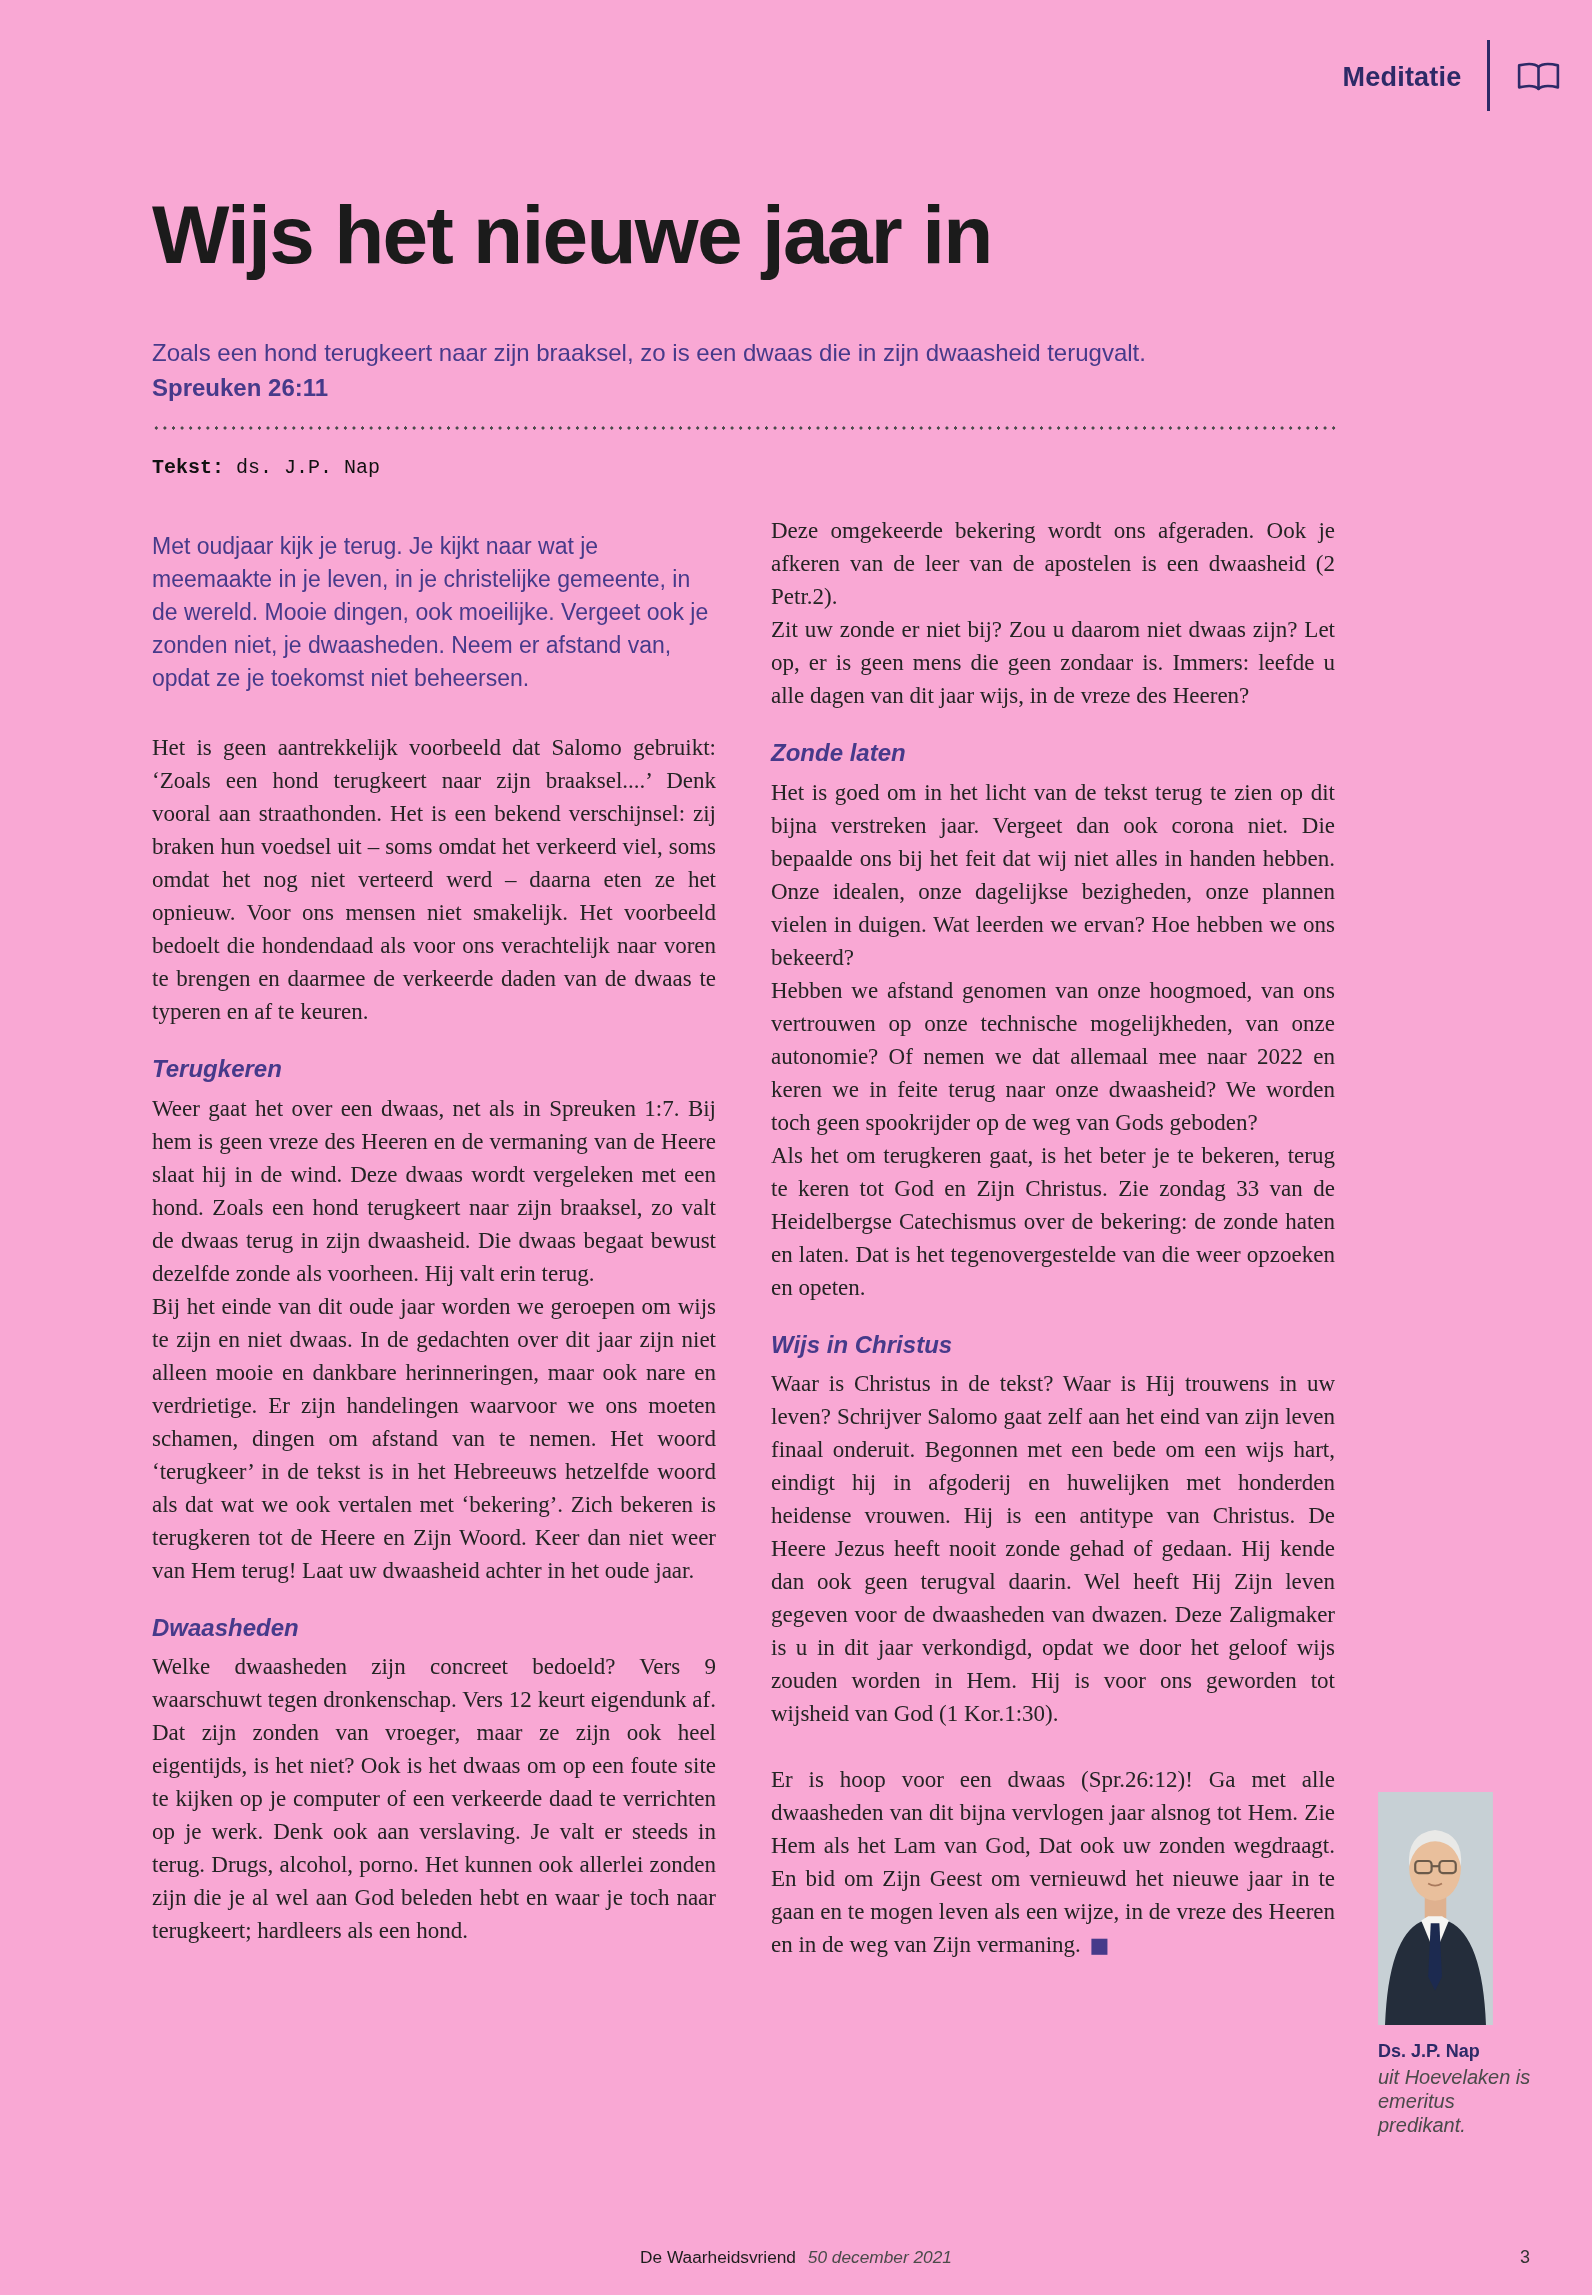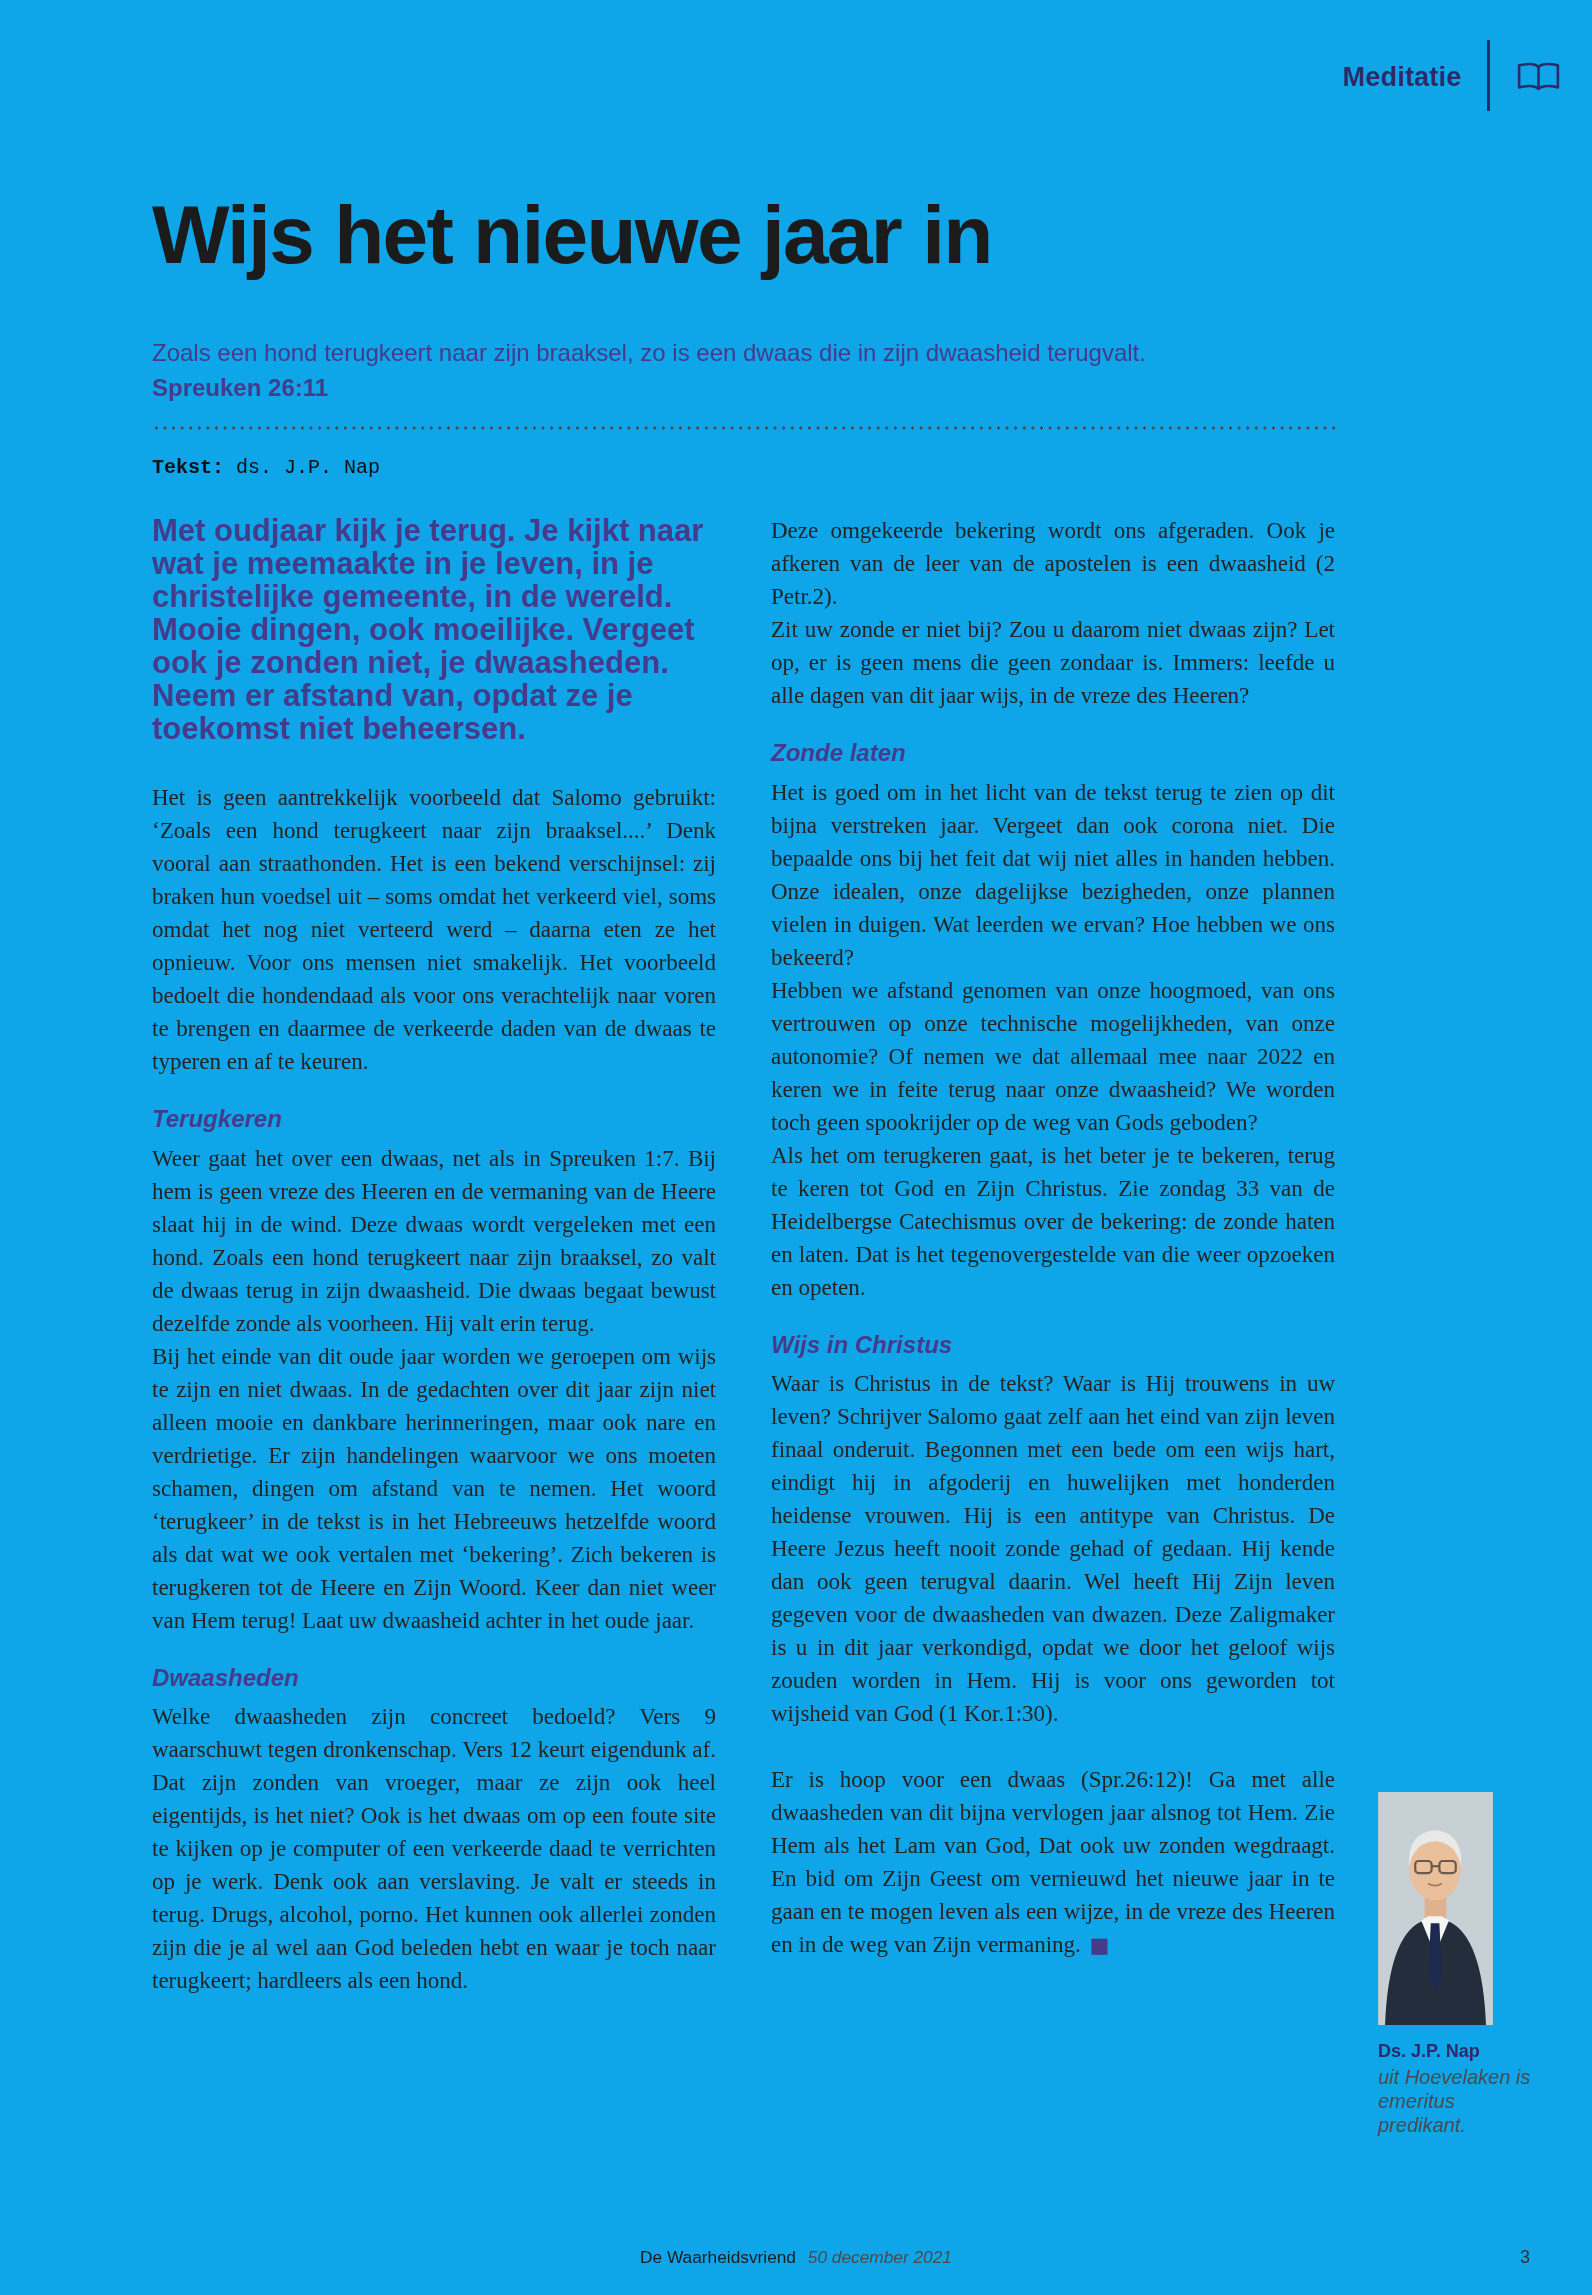--- a/index.html
+++ b/index.html
@@ -1,20 +1,20 @@
 <!DOCTYPE html>
 <html lang="nl" style="--brand: #2d2a67; --accent: #463a8a;font-size:14px"><head>
 <meta charset="utf-8">
 <style>
   * { margin:0; padding:0; box-sizing:border-box; }
   html, body { background:#ffffff; }
   .page {
     position:relative;
     width:1592px; height:2295px;
-    background:#0ea5e9;
+    background:#f9a8d4;
     font-family:"Liberation Sans", sans-serif;
     overflow:hidden;
   }
 
   
   .header {
     position:absolute; top:45px; right:31px;
     display:flex; align-items:center;
   }
   .category-label {
@@ -51,24 +51,25 @@
 
   .byline { margin-top:26px; font-size:20px; color:#111;font-family:Liberation Mono, monospace; }
   .byline-label { font-weight:700; }
   .byline-name { font-weight:400; }
 
   .columns { margin-top:35px; display:flex; gap:55px; }
   .col { width:564px; }
 
   .intro-paragraph {
     font-family:"Liberation Sans", sans-serif;
-    font-weight:700; color:var(--accent);
-    font-size:31px; line-height:33px;
+    font-weight:400; color:var(--accent);
+    font-size:23px; line-height:33px;
     margin-bottom:36px;
     white-space:pre-line;
+    margin-top:16px;
   }
 
   .body-paragraph {
     font-family:"Liberation Serif", serif;
     font-size:23px; line-height:33px; color:#242424;
     text-align:justify;
     white-space:pre-line;
   }
 
   .section-heading {

